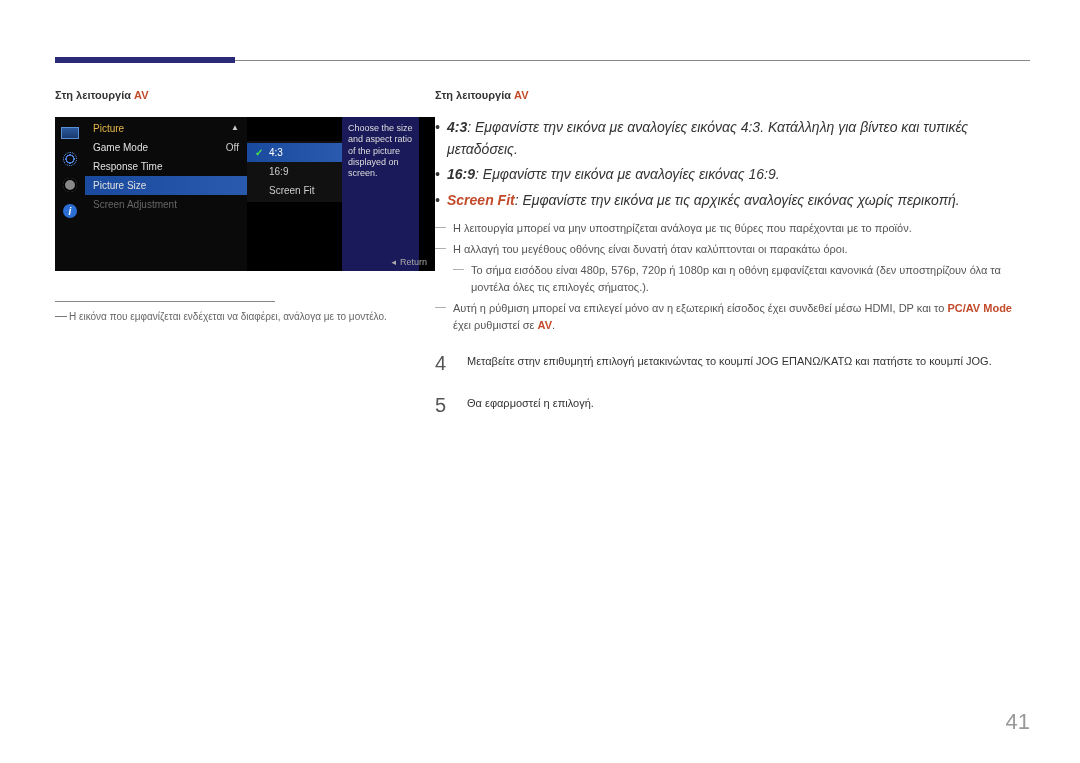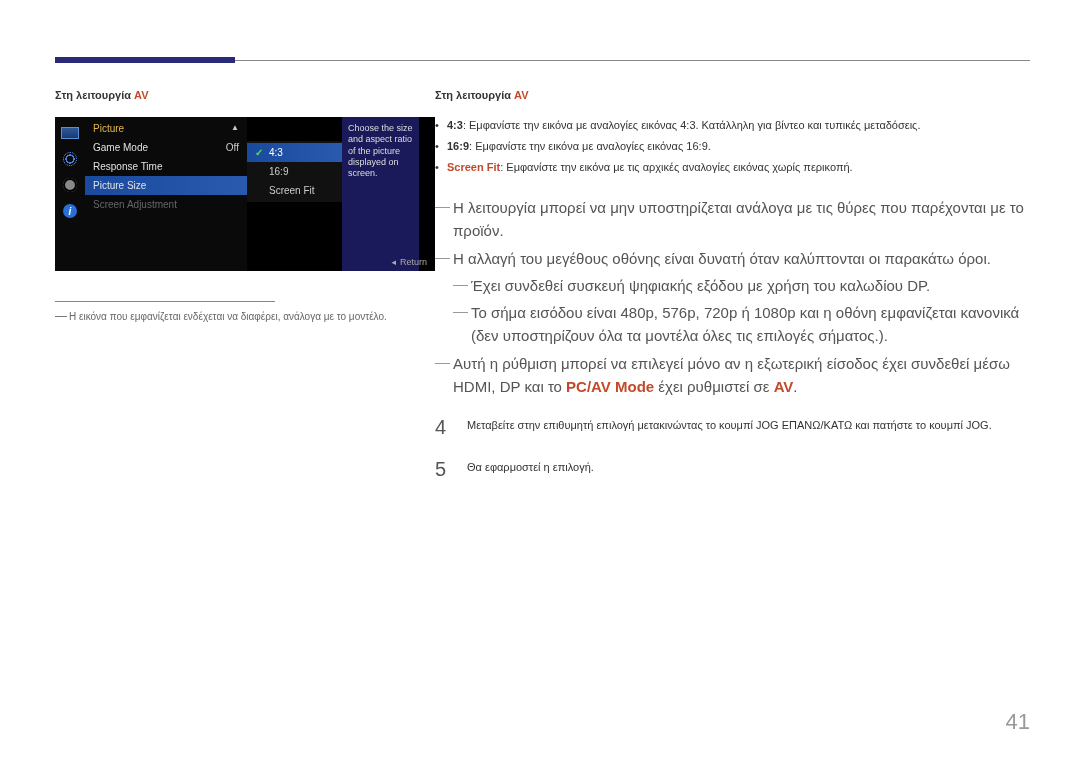--- a/index.html
+++ b/index.html
@@ -170,41 +170,42 @@
   .footnote::before {
     content:'―';
     position:absolute; left:0; top:-2px;
     font-size:12px;
   }
 
   
   .bullet-list {
     list-style: none;
     padding-left: 0;
-    font-size: 11px;
+    font-size: 14px;
     line-height: 1.55;
     margin-top: 12px;
+    font-style: italic;
   }
   .bullet-list li {
     position: relative;
     padding-left: 12px;
     margin-bottom: 4px;
   }
   .bullet-list li::before {
     content: '•';
     position: absolute;
     left: 0;
   }
   .b43, .b169, .bfit { font-weight:700; }
   .bfit { color:#c24a2a; }
   .dash-list {
     list-style:none;
-    font-size:15px;
+    font-size:11px;
     line-height:1.55;
-    margin-top:20px;
+    margin-top:8px;
   }
   .dash-list > li {
     position:relative;
     padding-left:18px;
     margin-bottom:4px;
     color:#555;
   }
   .dash-list > li::before {
     content:'―';
     position:absolute; left:0; top:-2px;
@@ -341,21 +342,20 @@
         <li>
           <span class="bfit">Screen Fit</span><span>: Εμφανίστε την εικόνα με τις αρχικές αναλογίες εικόνας χωρίς περικοπή.</span>
         </li>
       </ul>
 
       <ul class="dash-list">
         <li>Η λειτουργία μπορεί να μην υποστηρίζεται ανάλογα με τις θύρες που παρέχονται με το προϊόν.</li>
         <li>
           <span>Η αλλαγή του μεγέθους οθόνης είναι δυνατή όταν καλύπτονται οι παρακάτω όροι.</span>
           <ul>
-            <li>Έχει συνδεθεί συσκευή ψηφιακής εξόδου με χρήση του καλωδίου DP.</li>
             <li>Το σήμα εισόδου είναι 480p, 576p, 720p ή 1080p και η οθόνη εμφανίζεται κανονικά (δεν υποστηρίζουν όλα τα μοντέλα όλες τις επιλογές σήματος.).</li>
           </ul>
         </li>
         <li>
           <span>Αυτή η ρύθμιση μπορεί να επιλεγεί μόνο αν η εξωτερική είσοδος έχει συνδεθεί μέσω HDMI, DP και το </span><span class="pc-av">PC/AV Mode</span><span> έχει ρυθμιστεί σε </span><span class="pc-av">AV</span><span>.</span>
         </li>
       </ul>
 
       <div class="steps">
         <div class="step">

